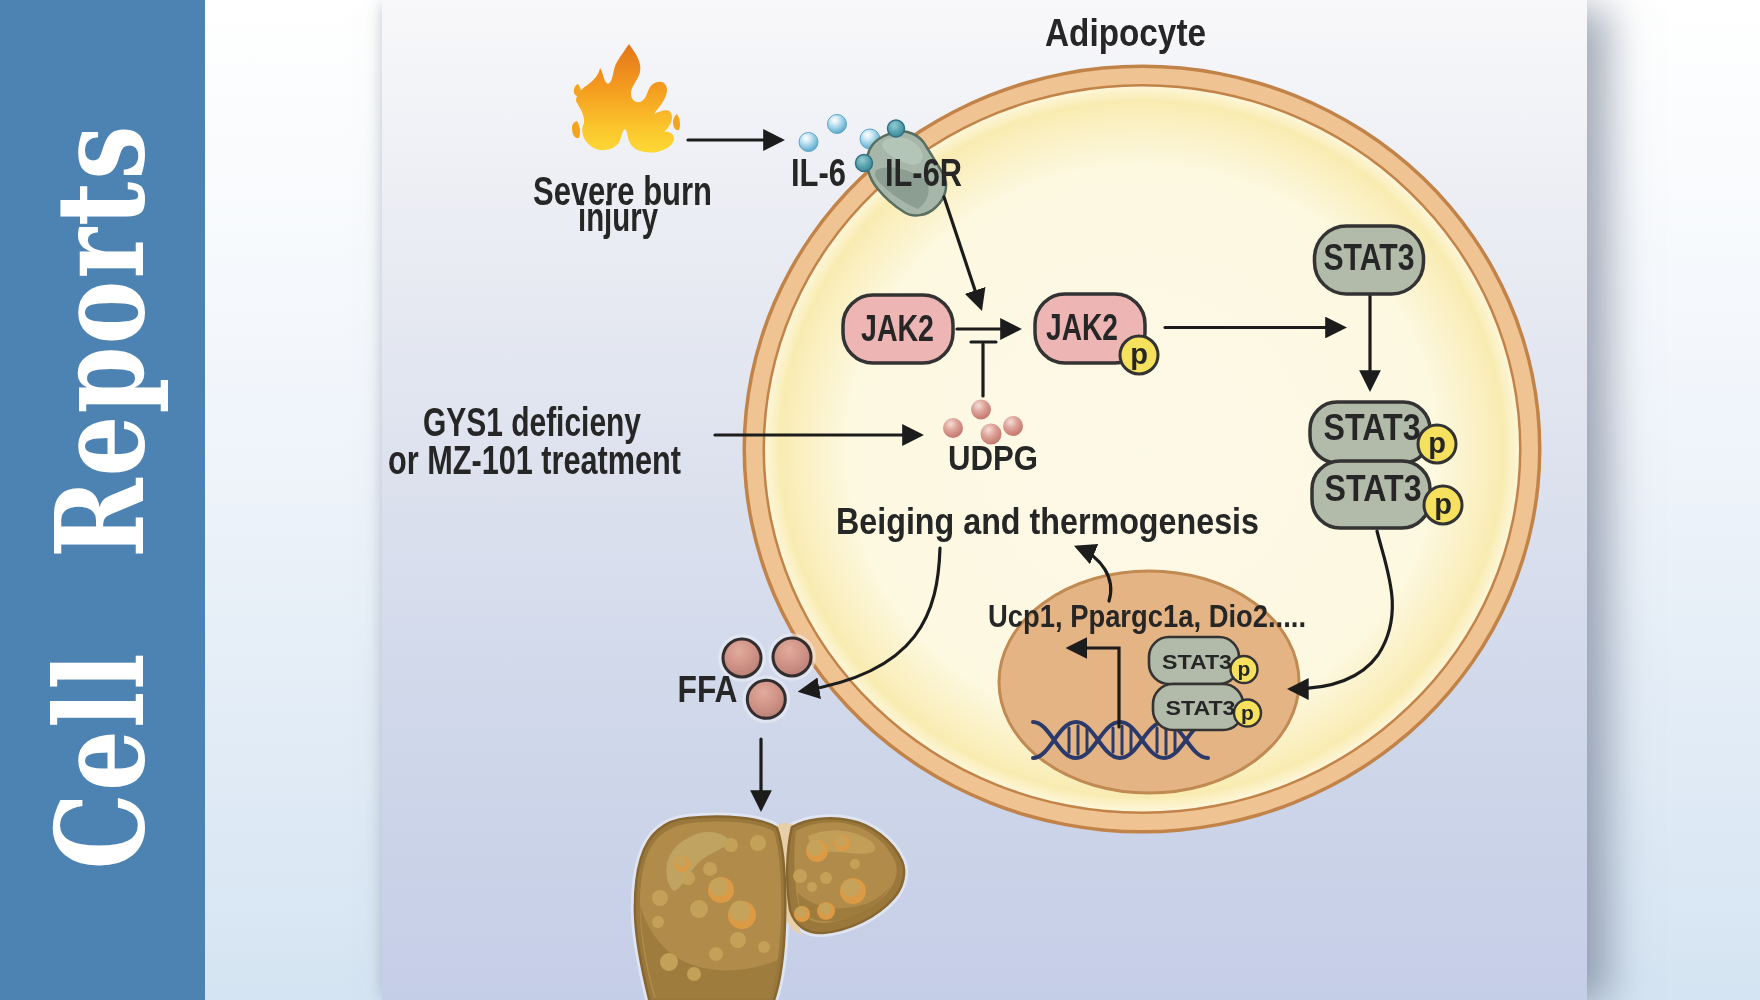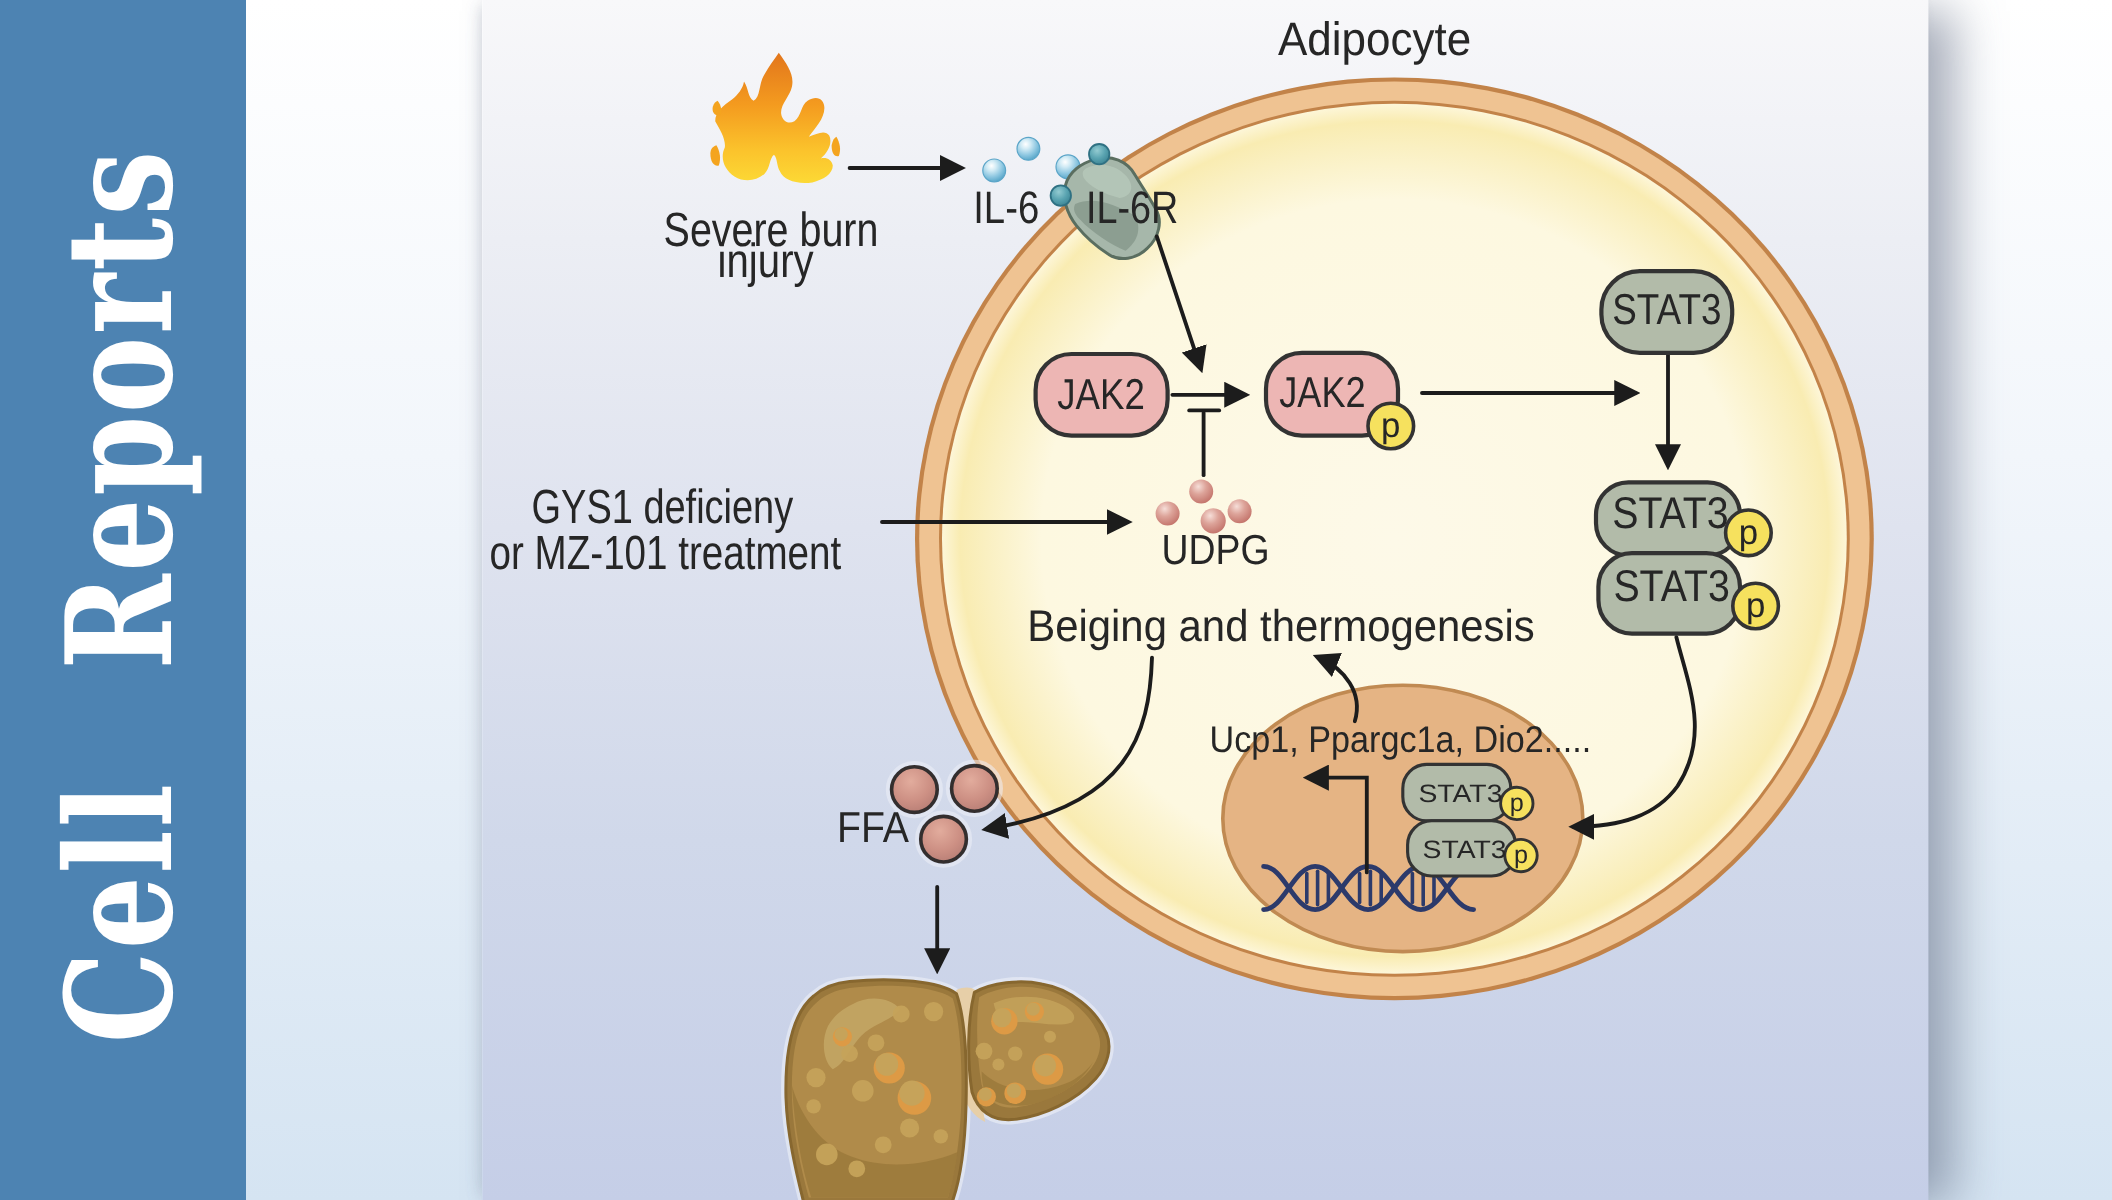--- a/index.html
+++ b/index.html
@@ -9,23 +9,23 @@
   #stage{position:absolute;left:0;top:0;width:1760px;height:1000px;}
 
   
   .band{position:absolute;left:0;top:0;width:205px;height:1000px;
         background:#4d83b2;display:flex;align-items:center;justify-content:center;}
   .band .spine{transform:rotate(-90deg) scale(1.03,1.31);position:relative;left:-2px;top:-4px;white-space:nowrap;
         font-family:"DejaVu Serif","Liberation Serif",serif;font-weight:bold;
         font-size:93px;color:#ffffff;word-spacing:56px;letter-spacing:2px;}
 
   
-  .panel{position:absolute;left:402px;top:0;width:1205px;height:1000px;
+  .panel{position:absolute;left:382px;top:0;width:1205px;height:1000px;
         background:linear-gradient(180deg,#f8f8fa 0%,#eceef4 20%,#dfe3ef 44%,#d0d8ea 70%,#c5cee7 100%);
-        box-shadow:24px 6px 38px -2px rgba(92,104,128,.55), -5px 0 12px -4px rgba(96,108,132,.28);}
+        box-shadow:24px 6px 38px -2px rgba(92,104,128,.55), -5px 0 12px -4px rgba(96,108,132,.28);font-weight:bold;}
   .panel svg{position:absolute;left:0;top:0;}
 </style>
 </head>
 <body>
 
 <div id="stage">
 
   <div class="band">
     <div class="spine">Cell Reports</div>
   </div>

